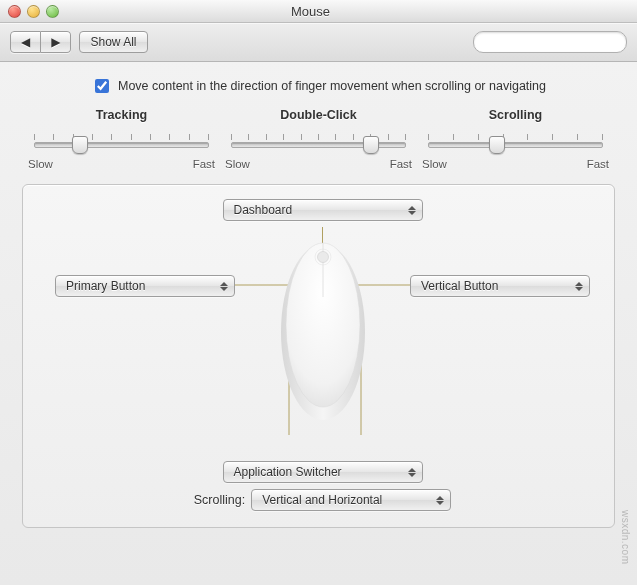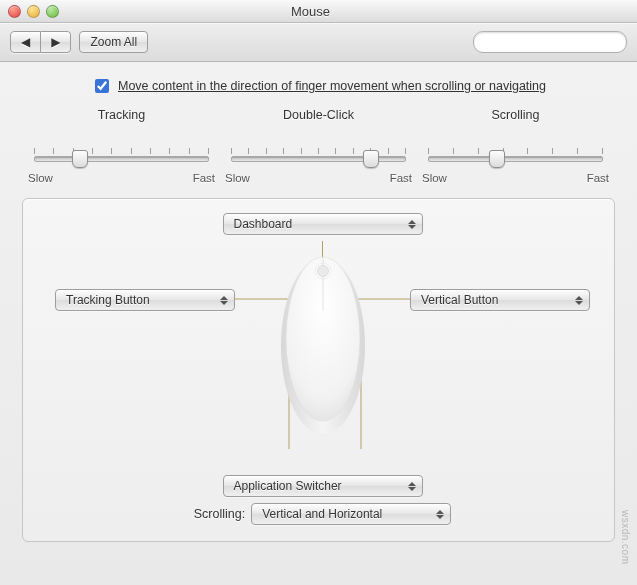--- a/index.html
+++ b/index.html
@@ -109,40 +109,40 @@
     padding: 14px 22px 14px 22px;
     overflow: hidden;
   }
   .checkbox-row {
     display: flex;
     align-items: center;
     justify-content: center;
     gap: 6px;
     margin-bottom: 12px;
     font-size: 12.5px;
-    text-decoration: underline;
   }
   .checkbox-row input[type=checkbox] {
     width: 14px; height: 14px;
     accent-color: #3874d8;
   }
   .sliders-row {
     display: flex;
     justify-content: space-between;
     gap: 10px;
     margin: 0 6px 14px 6px;
   }
   .slider-block {
     flex: 1;
     text-align: center;
   }
   .slider-title {
     font-size: 12.5px;
-    margin-bottom: 24px;
-    text-shadow: 0 1px 0 #fff;
+    margin-bottom: 10px;
+    text-shadow: 0 1px 0 #fff;
+    font-weight: bold;
   }
   .slider {
     position: relative;
     height: 22px;
   }
   .slider-track {
     position: absolute;
     left: 6px; right: 6px; top: 10px;
     height: 4px;
     background: linear-gradient(#bfbfbf, #e8e8e8);
@@ -314,21 +314,21 @@
       <div class="tl-btn tl-zoom"></div>
     </div>
     <div class="title">Mouse</div>
   </div>
 
   <div class="toolbar">
     <div class="segmented">
       <button>◀</button>
       <button>▶</button>
     </div>
-    <button class="aqua-btn">Zoom All</button>
+    <button class="aqua-btn">Show All</button>
     <div class="spacer"></div>
     <div class="searchfield">
       <svg viewBox="0 0 16 16">
           <circle cx="6.5" cy="6.5" r="4.5" stroke="#666" stroke-width="1.3" fill="none"></circle>
           <line x1="10" y1="10" x2="14" y2="14" stroke="#666" stroke-width="1.5"></line>
         </svg>
       <input type="text" placeholder="" style="">
     </div>
   </div>
 
@@ -431,21 +431,21 @@
           <path class="connector" d="M 180 58 L 238 58 L 255 40"></path>
 
           <path class="connector" d="M 360 58 L 302 58 L 286 40"></path>
 
           <path class="connector" d="M 234 130 L 234 208"></path>
           <path class="connector" d="M 306 130 L 306 208"></path>
         </svg>
 
         <div class="mid-popup-row">
           <div class="popup">
-            <span>Tracking Button</span>
+            <span>Primary Button</span>
             <div class="arrows"></div>
           </div>
           <div class="popup">
             <span>Vertical Button</span>
             <div class="arrows"></div>
           </div>
         </div>
 
         <svg class="mouse-svg" viewBox="0 0 100 200">
           <defs>

